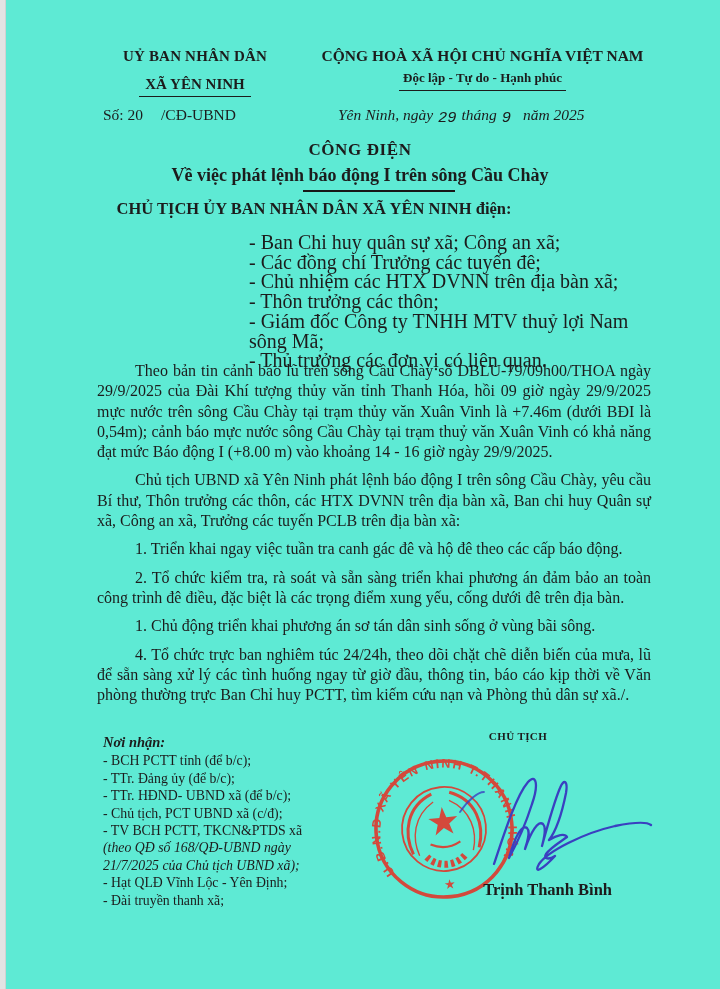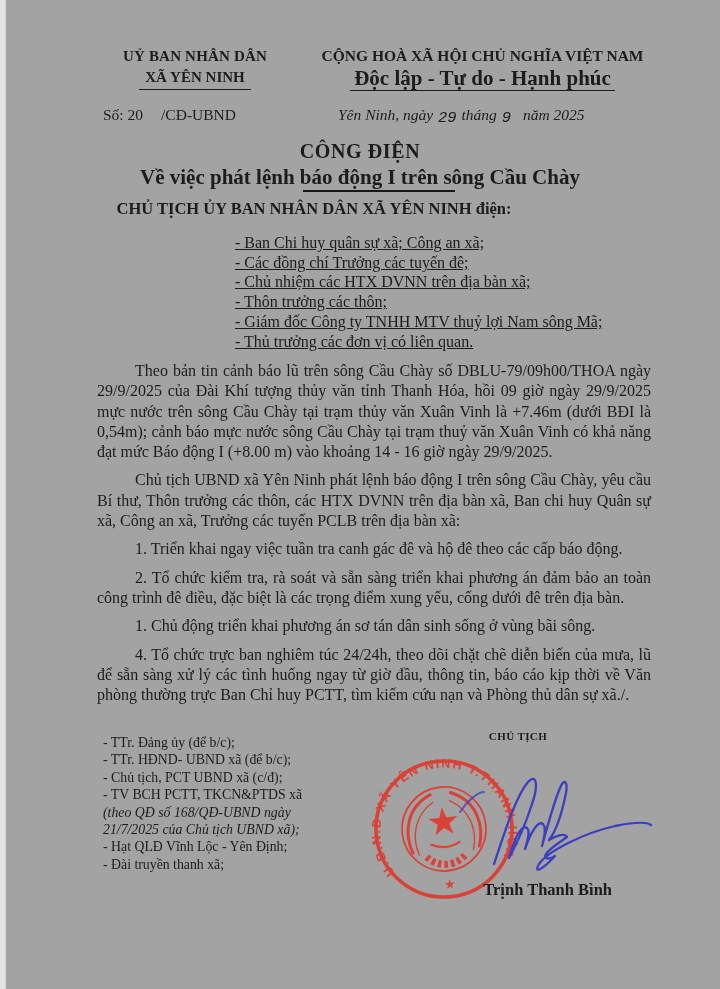--- a/index.html
+++ b/index.html
@@ -1,44 +1,44 @@
 <!DOCTYPE html>
 <html><head>
 <meta charset="utf-8">
 <style>
   html,body{margin:0;padding:0;background:#ffffff;}
   .page{
-    position:relative;width:720px;height:989px;background:#a3a3a3;overflow:hidden;
+    position:relative;width:720px;height:989px;background:#5eead4;overflow:hidden;
     font-family:"Liberation Serif","DejaVu Serif",serif;color:#1c1c1c;
   }
   .scan-strip{position:absolute;left:0;top:0;width:5px;height:989px;background:#e3e3e3;border-right:1px solid #d2d2d2;}
   .abs{position:absolute;}
 
   
   .org-block{left:85px;top:46px;width:220px;text-align:center;line-height:20px;}
   .org-line1{font-size:15px;font-weight:bold;letter-spacing:.2px;}
-  .org-line2{display:inline-block;font-size:15px;font-weight:bold;border-bottom:1.6px solid #1c1c1c;padding:0 6px 2px 6px;margin-top:1px;}
+  .org-line2{display:inline-block;font-size:15px;font-weight:bold;border-bottom:1.6px solid #1c1c1c;padding:0 6px 2px 6px;margin-top:8px;}
   .nat-block{left:295px;top:46px;width:375px;text-align:center;line-height:20px;}
   .nat-line1{font-size:15.5px;font-weight:bold;}
-  .nat-line2{display:inline-block;font-size:21px;font-weight:bold;border-bottom:1.6px solid #1c1c1c;padding:0 4px 2px 4px;margin-top:2px;}
+  .nat-line2{display:inline-block;font-size:13px;font-weight:bold;border-bottom:1.6px solid #1c1c1c;padding:0 4px 2px 4px;margin-top:2px;}
 
   .doc-number{left:103px;top:106px;font-size:15.5px;}
   .doc-number .suffix{margin-left:18px;}
   .place-date{left:338px;top:106px;font-size:15.5px;font-style:italic;}
   .place-date .filled{position:relative;top:2px;margin:0 1px;font-family:Liberation Mono, monospace;}
   .place-date .nam{margin-left:7px;}
 
   
-  .doc-title{left:0;top:140px;width:720px;text-align:center;font-size:20px;font-weight:bold;letter-spacing:.6px;}
-  .doc-subtitle{left:0;top:165px;width:720px;text-align:center;font-size:21px;font-weight:bold;}
+  .doc-title{left:0;top:140px;width:720px;text-align:center;font-size:17px;font-weight:bold;letter-spacing:.6px;}
+  .doc-subtitle{left:0;top:165px;width:720px;text-align:center;font-size:18px;font-weight:bold;}
   .subtitle-underline{left:303px;top:190px;width:152px;height:2px;background:#171717;}
   .salutation{left:0;top:199px;width:628px;text-align:center;font-size:16.5px;font-weight:bold;}
 
   
-  .recipients{left:235px;top:233px;width:420px;font-size:16px;line-height:19.7px;text-decoration:underline;}
+  .recipients{left:249px;top:233px;width:420px;font-size:20px;line-height:19.7px;}
 
   
   .body-text{left:97px;top:361px;width:554px;}
   .body-text p{margin:0 0 8px 0;font-size:16px;line-height:20.3px;text-align:justify;text-indent:38px;}
 
   
   .noi-nhan{left:103px;top:734px;width:270px;font-size:13.8px;line-height:17.4px;}
   .noi-nhan-label{font-size:14.5px;font-weight:bold;font-style:italic;margin-bottom:1px;}
   .noi-nhan .it{font-style:italic;}
 
@@ -91,20 +91,22 @@
   <div class="abs body-text">
     <p>Theo bản tin cảnh báo lũ trên sông Cầu Chày số DBLU-79/09h00/THOA ngày 29/9/2025 của Đài Khí tượng thủy văn tỉnh Thanh Hóa, hồi 09 giờ ngày 29/9/2025 mực nước trên sông Cầu Chày tại trạm thủy văn Xuân Vinh là +7.46m (dưới BĐI là 0,54m); cảnh báo mực nước sông Cầu Chày tại trạm thuỷ văn Xuân Vinh có khả năng đạt mức Báo động I (+8.00 m) vào khoảng 14 - 16 giờ ngày 29/9/2025.</p>
     <p>Chủ tịch UBND xã Yên Ninh phát lệnh báo động I trên sông Cầu Chày, yêu cầu Bí thư, Thôn trưởng các thôn, các HTX DVNN trên địa bàn xã, Ban chi huy Quân sự xã, Công an xã, Trưởng các tuyến PCLB trên địa bàn xã:</p>
     <p>1. Triển khai ngay việc tuần tra canh gác đê và hộ đê theo các cấp báo động.</p>
     <p>2. Tổ chức kiểm tra, rà soát và sẵn sàng triển khai phương án đảm bảo an toàn công trình đê điều, đặc biệt là các trọng điểm xung yếu, cống dưới đê trên địa bàn.</p>
     <p>1. Chủ động triển khai phương án sơ tán dân sinh  sống ở vùng bãi sông.</p>
     <p>4. Tổ chức trực ban nghiêm túc 24/24h, theo dõi chặt chẽ diễn biến của mưa, lũ để sẵn sàng xử lý các tình huống ngay từ giờ đầu, thông tin, báo cáo kịp thời về Văn phòng thường trực Ban Chỉ huy PCTT, tìm kiếm cứu nạn và Phòng thủ dân sự xã./.</p>
   </div>
 
   <div class="abs noi-nhan">
+    <div class="noi-nhan-label">Nơi nhận:</div>
+    <div>- BCH PCTT tỉnh (để b/c);</div>
     <div>- TTr. Đảng ủy (để b/c);</div>
     <div>- TTr. HĐND- UBND xã (để b/c);</div>
     <div>- Chủ tịch, PCT UBND xã (c/đ);</div>
     <div>- TV BCH PCTT, TKCN&amp;PTDS xã</div>
     <div class="it">(theo QĐ số 168/QĐ-UBND ngày</div>
     <div class="it">21/7/2025 của Chủ tịch UBND xã);</div>
     <div>- Hạt QLĐ Vĩnh Lộc - Yên Định;</div>
     <div>- Đài truyền thanh xã;</div>
   </div>
 

